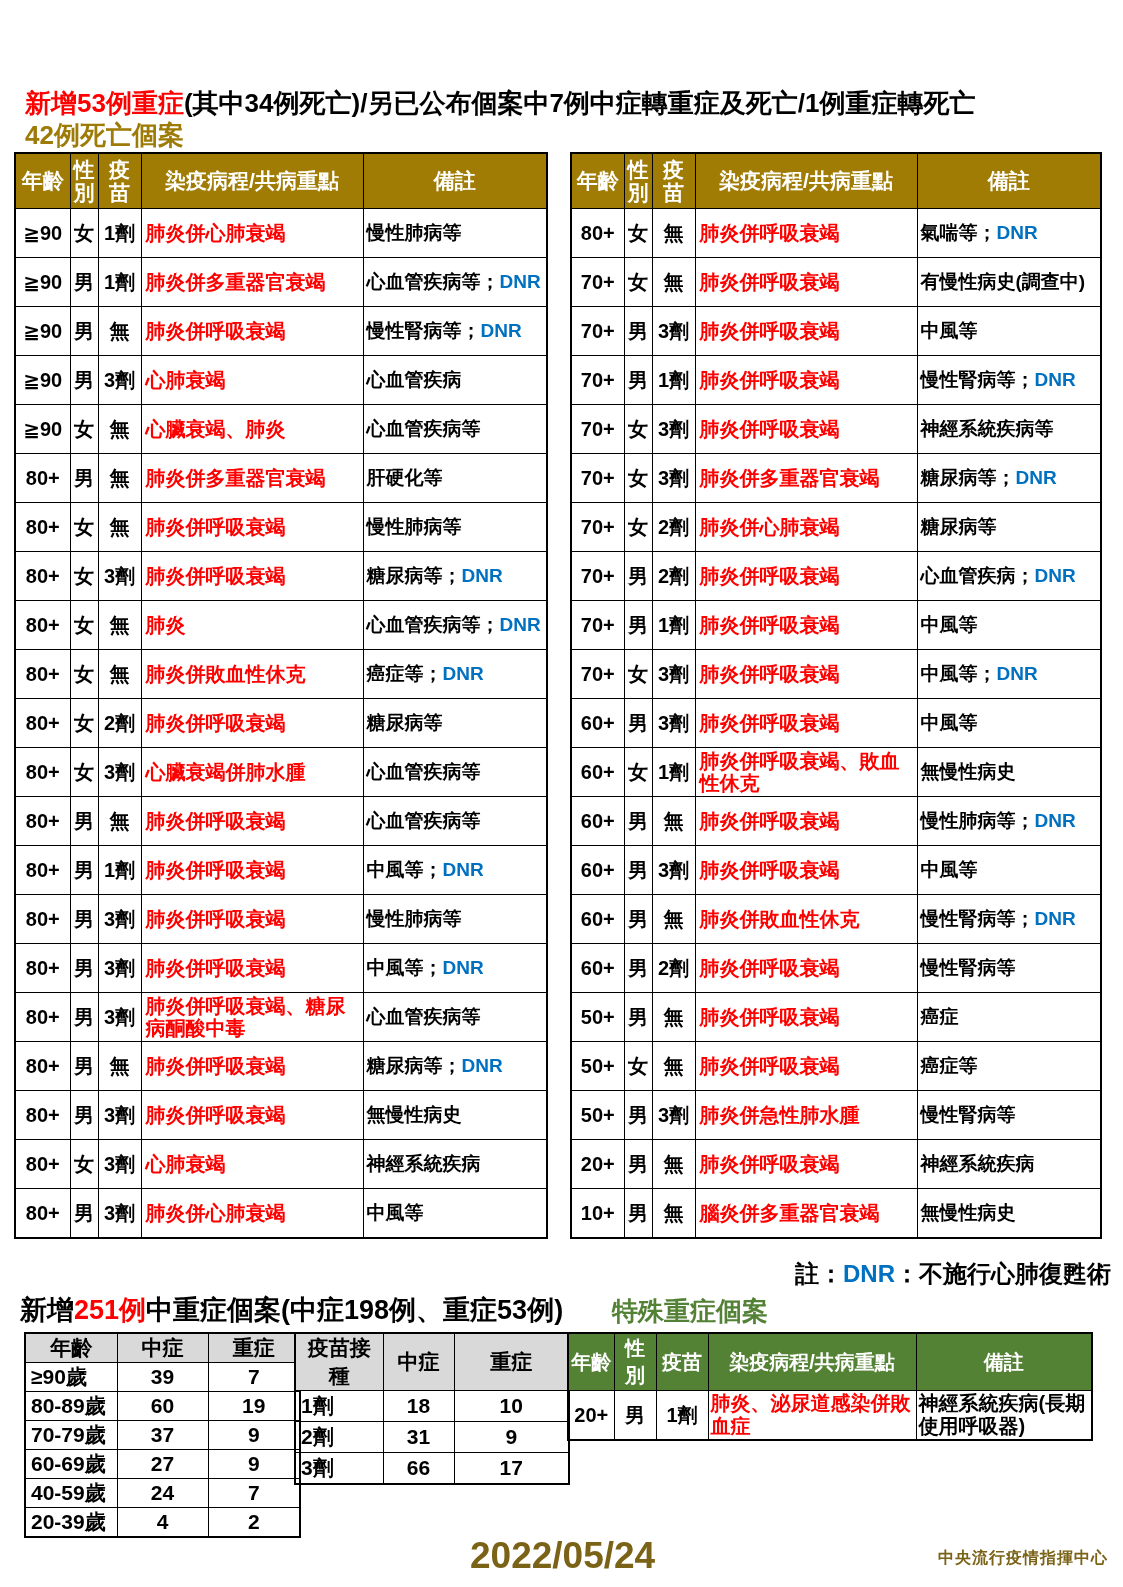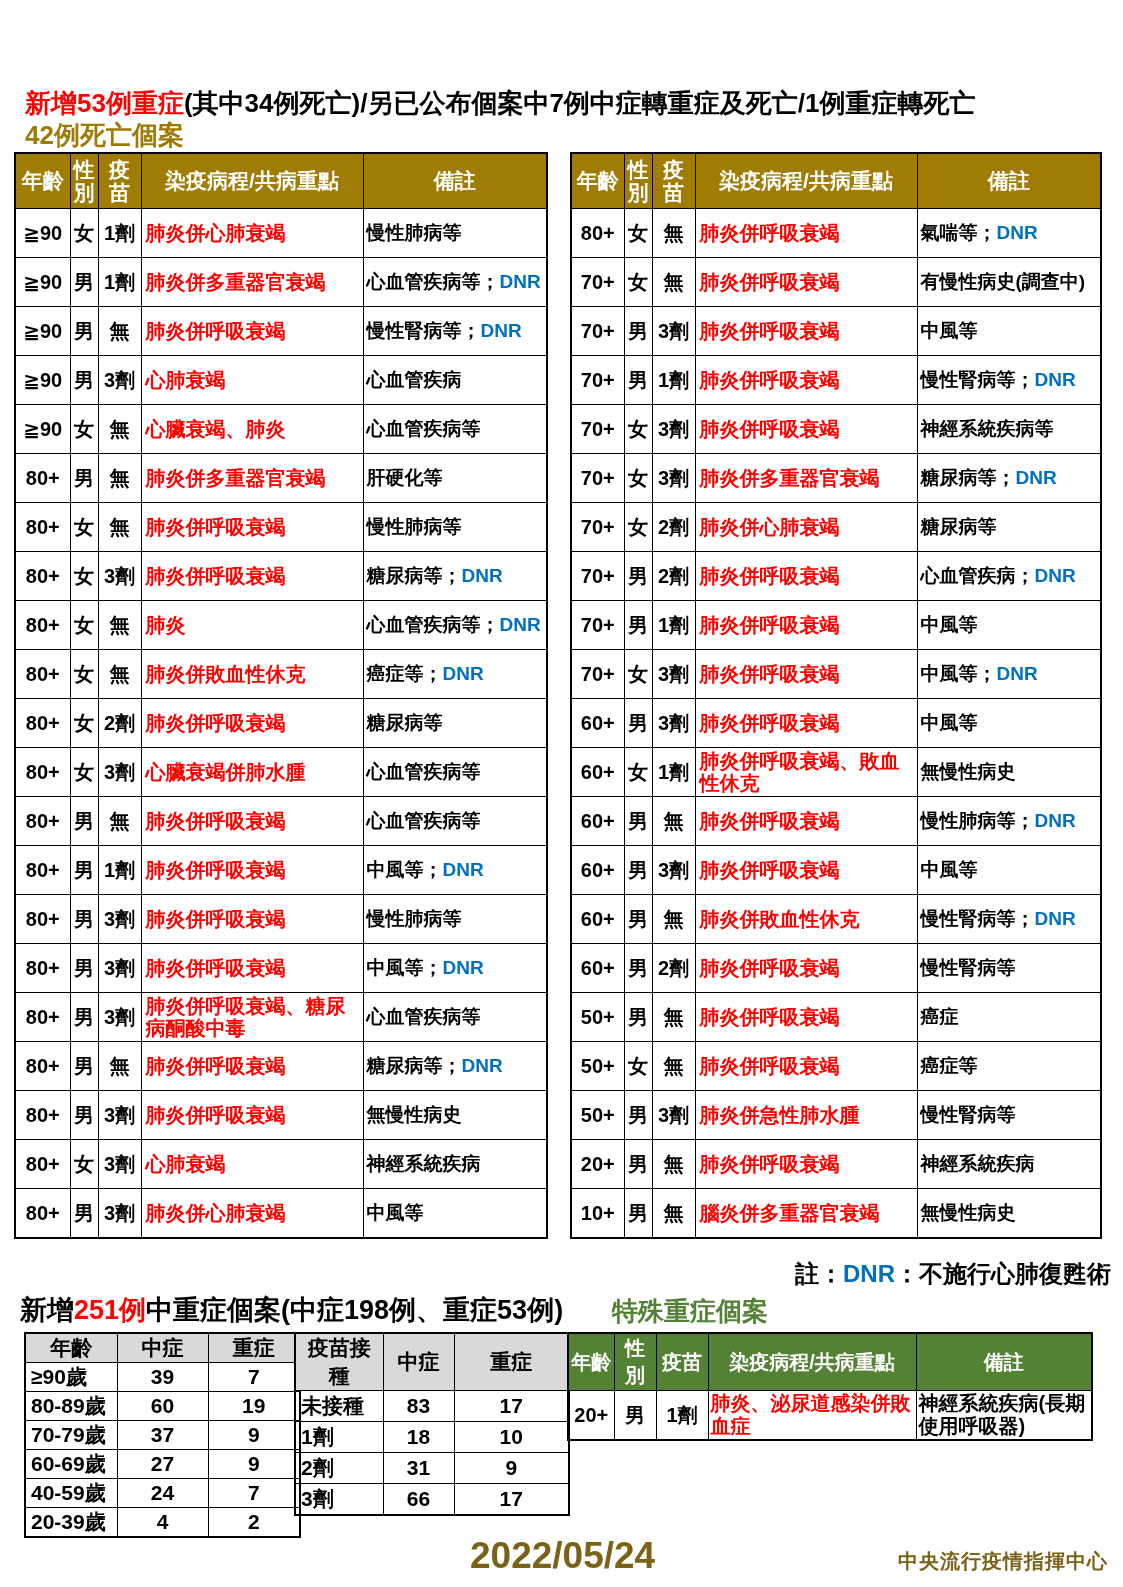--- a/index.html
+++ b/index.html
@@ -36,21 +36,21 @@
 
   .sp-heading{position:absolute;top:1294px;left:570px;font-size:26px;color:#538135;margin-left:42px;}
   .special{position:absolute;top:1332px;left:567px;border:2px solid #000;}
   .special th{background:#548235;color:#fff;font-size:20px;border:1.5px solid #000;height:24px;text-align:center;padding:1px;}
   .special td{border:1.5px solid #000;font-size:20px;line-height:1.15;padding:1px 2px;height:42px;}
   .special td.c{text-align:center;}
   .special td.course{color:#ff0000;text-align:left;}
   .special td.note{text-align:left;}
 
   .date{position:absolute;top:1535px;left:470px;font-size:37px;color:#7a6216;}
-  .org{position:absolute;top:1548px;right:15px;font-size:20px;color:#7a6216;letter-spacing:1px;}
+  .org{position:absolute;top:1548px;right:15px;font-size:16px;color:#7a6216;letter-spacing:1px;}
 </style>
 </head>
 <body>
 
 <div class="page">
 
 
   <div class="sub1"><span class="red">新增53例重症</span><span>(其中34例死亡)/另已公布個案中7例中症轉重症及死亡/1例重症轉死亡</span></div>
   <div class="sub2">42例死亡個案</div>
 
@@ -449,25 +449,20 @@
       </colgroup>
     <thead>
       <tr>
         <th>疫苗接種</th>
         <th>中症</th>
         <th>重症</th>
       </tr>
     </thead>
     <tbody id="vax-rows">
         <tr>
-          <td class="lbl">未接種</td>
-          <td>83</td>
-          <td>17</td>
-        </tr>
-        <tr>
           <td class="lbl">1劑</td>
           <td>18</td>
           <td>10</td>
         </tr>
         <tr>
           <td class="lbl">2劑</td>
           <td>31</td>
           <td>9</td>
         </tr>
         <tr>

